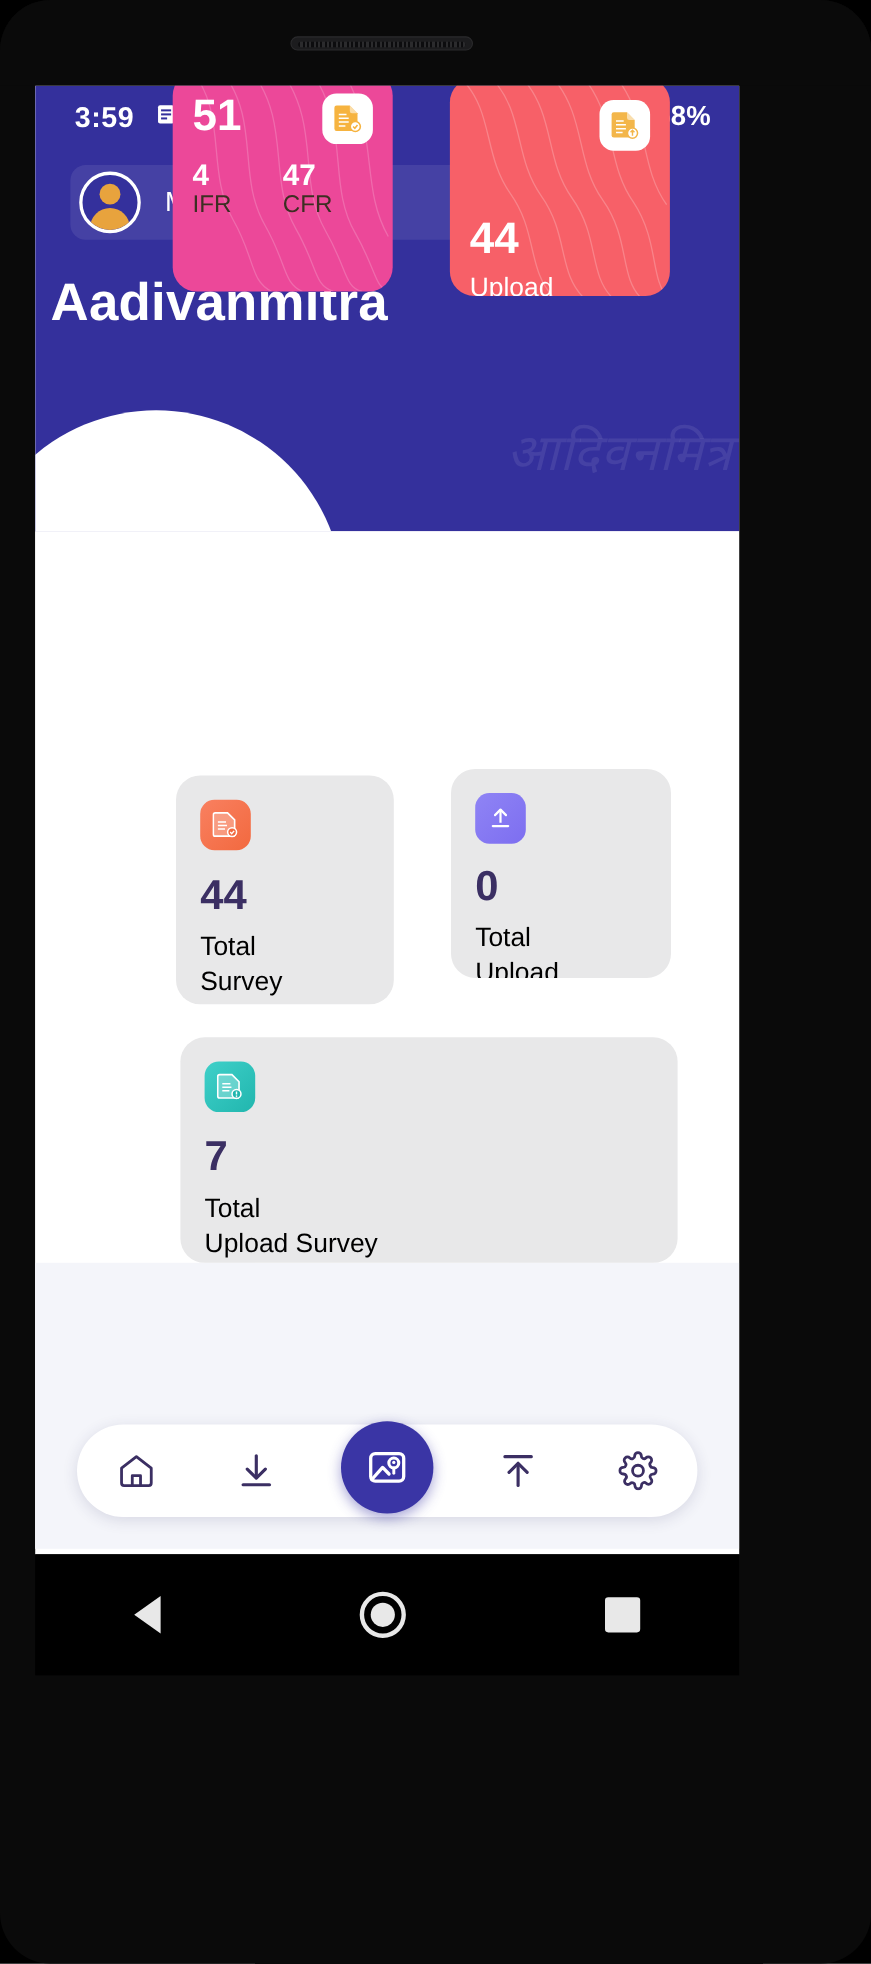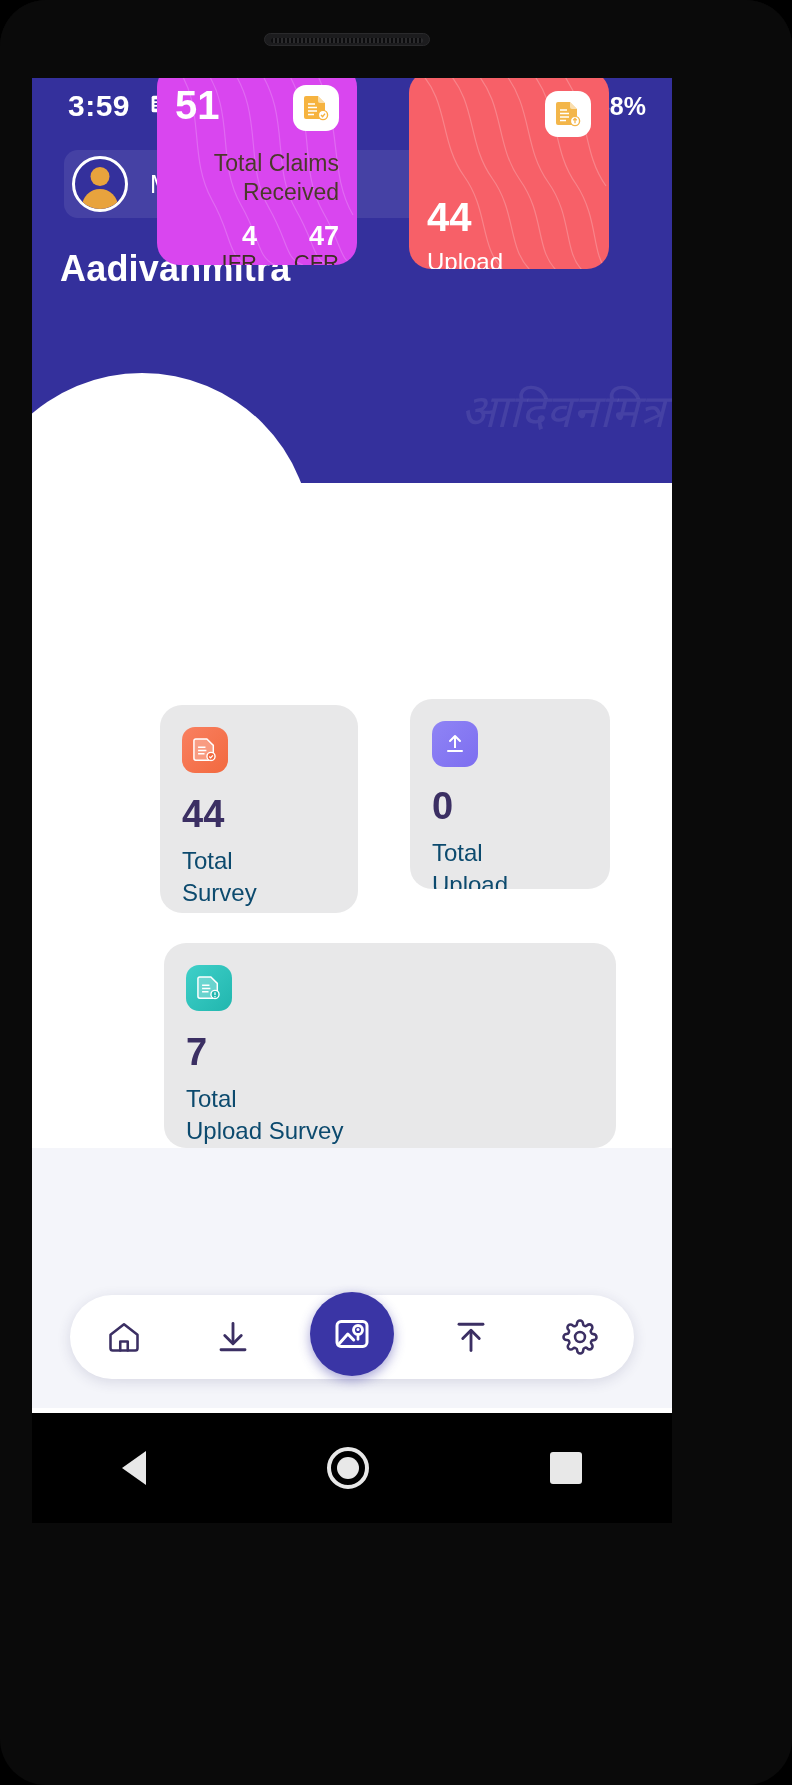--- a/index.html
+++ b/index.html
@@ -67,21 +67,21 @@
   }
 
   
   .statusbar {
     position: relative; z-index: 4;
     height: 56px;
     display: flex; align-items: center;
     padding: 0 26px 0 36px;
     color: #fff;
   }
-  .sb-time { font-size: 30px; font-weight: bold; letter-spacing: .5px; }
+  .sb-time { font-size: 26px; font-weight: bold; letter-spacing: .5px; }
   .sb-left-icons { display: flex; align-items: center; gap: 13px; margin-left: 18px; }
   .sb-spacer { flex: 1; }
   .sb-right { display: flex; align-items: center; gap: 9px; }
   .sb-battery-text { font-size: 25px; font-weight: bold; margin-left: 2px; }
   .volte-box {
     border: 2px solid #fff; border-radius: 3px;
     display:flex; flex-direction:column; align-items:center; justify-content:center;
     width: 32px; height: 26px; line-height: 1;
   }
   .volte-box b { font-size: 9px; letter-spacing:-.3px; background:#fff; color:#34309c; width:100%; text-align:center;}
@@ -109,39 +109,39 @@
     width: 19px; height: 19px; border-radius: 50%; background: #e8a33d;
   }
   .avatar-body {
     position:absolute; left: 50%; top: 30px; transform: translateX(-50%);
     width: 36px; height: 26px; border-radius: 18px 18px 0 0; background: #e8a33d;
   }
   .profile-name { color: #fff; font-size: 25px; margin-left: 22px; }
 
   .app-title {
     position: relative; z-index: 4;
-    margin: 30px 0 0 28px;
-    color: #fff; font-size: 36px; font-weight: bold; letter-spacing: .2px;
+    margin: 30px 0 0 14px;
+    color: #fff; font-size: 48px; font-weight: bold; letter-spacing: .2px;
   }
 
   
   .content { position: relative; background: #fff; }
 
   .top-cards {
     position: absolute; left: 0; top: -418px; width: 640px;
     display: flex; gap: 52px; padding: 0 0 0 125px; z-index: 5;
   }
 
   .card-hero {
     width: 200px; border-radius: 22px;
     position: relative; overflow: hidden;
     padding: 20px 18px 16px 18px;
     color: #fff;
   }
-  .card-hero.orange { background: #d946ef; height: 200px; text-align: right; }
+  .card-hero.orange { background: #ec4899; height: 200px; }
   .card-hero.red    { background: #f76068; height: 198px; margin-top: 6px; }
 
   .topo { position:absolute; inset:0; opacity:.5; }
 
   .hero-row { position:relative; display:flex; justify-content:space-between; align-items:flex-start; }
   .hero-num { font-size: 40px; font-weight: bold; line-height: 1; }
   .hero-badge {
     width: 46px; height: 46px; border-radius: 13px; background:#fff;
     display:flex; align-items:center; justify-content:center; flex:none;
   }
@@ -170,21 +170,21 @@
   .tile {
     width: 46px; height: 46px; border-radius: 13px;
     display:flex; align-items:center; justify-content:center;
   }
   .tile.salmon { background: linear-gradient(135deg,#f98060,#f2693f); }
   .tile.violet { background: linear-gradient(135deg,#8f84f5,#7d6ef0); }
   .tile.teal   { background: linear-gradient(135deg,#3fd0c9,#21b6ae); }
 
   .grey-num { font-size: 38px; font-weight: bold; color:#3b2f63; margin-top: 22px; line-height:1; }
   .card-grey.b .grey-num { margin-top: 20px; }
-  .grey-lbl { font-size: 24px; color:#0c4a6e; line-height:1.35; margin-top: 12px; }
+  .grey-lbl { font-size: 24px; color:#000000; line-height:1.35; margin-top: 12px; }
 
   .filler { height: 260px; background:#f4f5fa; }
 
   
   .navbar {
     position:absolute; left: 38px; bottom: 34px;
     width: 564px; height: 84px;
     background:#fff; border-radius: 42px;
     box-shadow: 0 3px 14px rgba(40,40,90,.14);
     display:flex; align-items:center; justify-content:space-around;
@@ -326,24 +326,20 @@
                     <path d="M5 10h7"></path>
                     <path d="M5 13.5h9"></path>
                     <path d="M5 17h9"></path>
                     <path d="M5 20.5h6"></path>
                   </g>
                 <circle cx="20" cy="21" r="4.6" fill="#fff" stroke="#f6b33f" stroke-width="1.4"></circle>
                 <path d="M18 21l1.6 1.6L22 19.6" stroke="#f6b33f" stroke-width="1.4" fill="none"></path>
               </svg>
             </div>
           </div>
-          <div class="hero-label">
-            <span>Total Claims</span><br>
-            <span>Received</span>
-          </div>
           <div class="hero-sub">
             <div class="hero-sub-col">
               <div class="hero-sub-num">4</div>
               <div class="hero-sub-lbl">IFR</div>
             </div>
             <div class="hero-sub-col">
               <div class="hero-sub-num">47</div>
               <div class="hero-sub-lbl">CFR</div>
             </div>
           </div>

